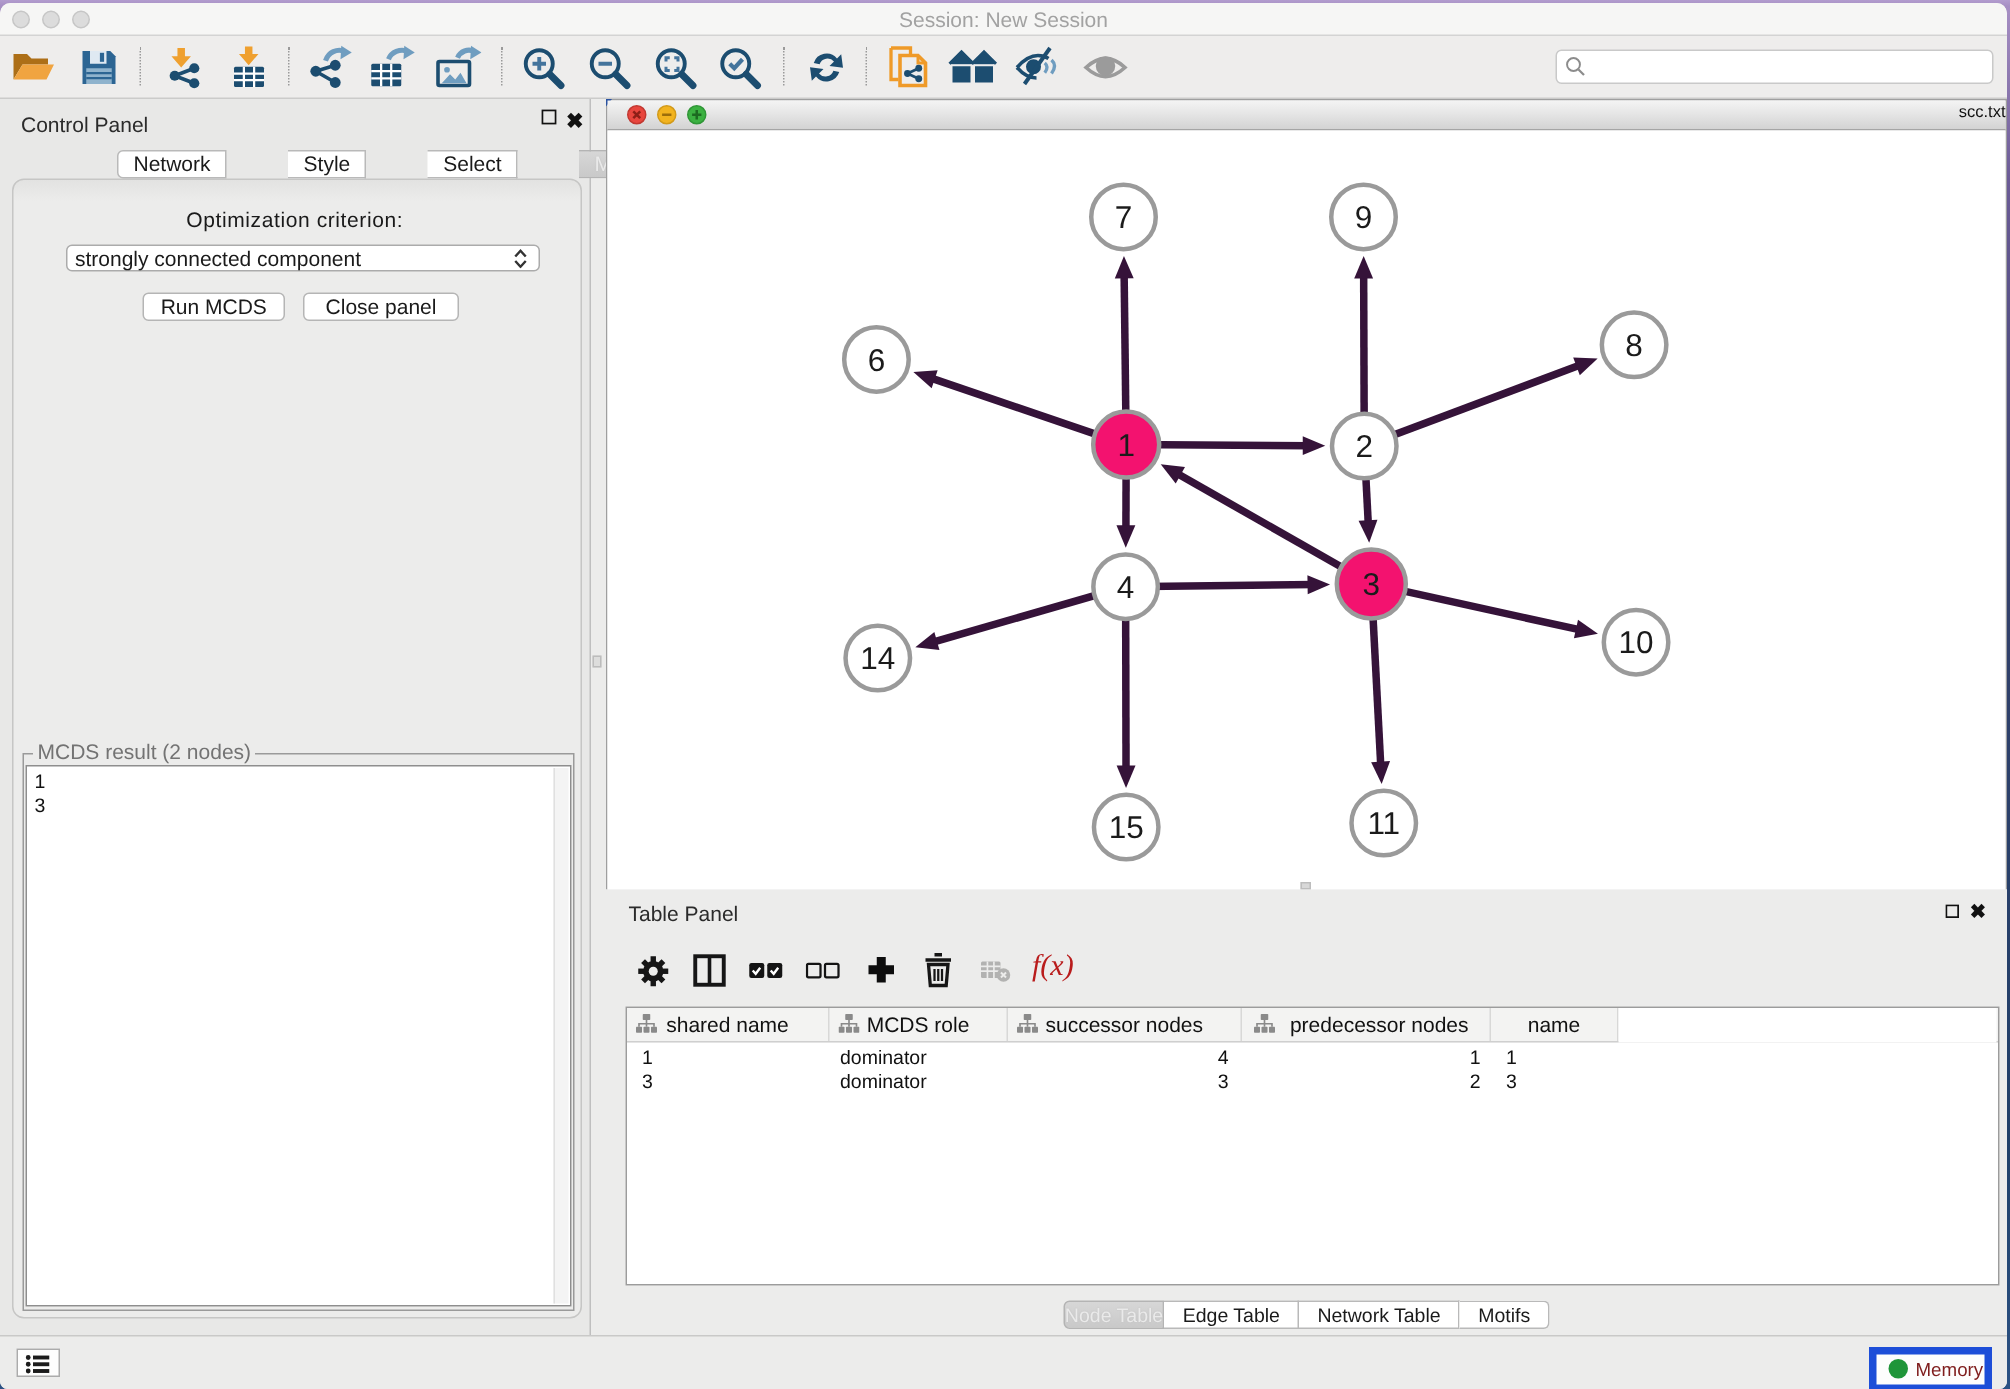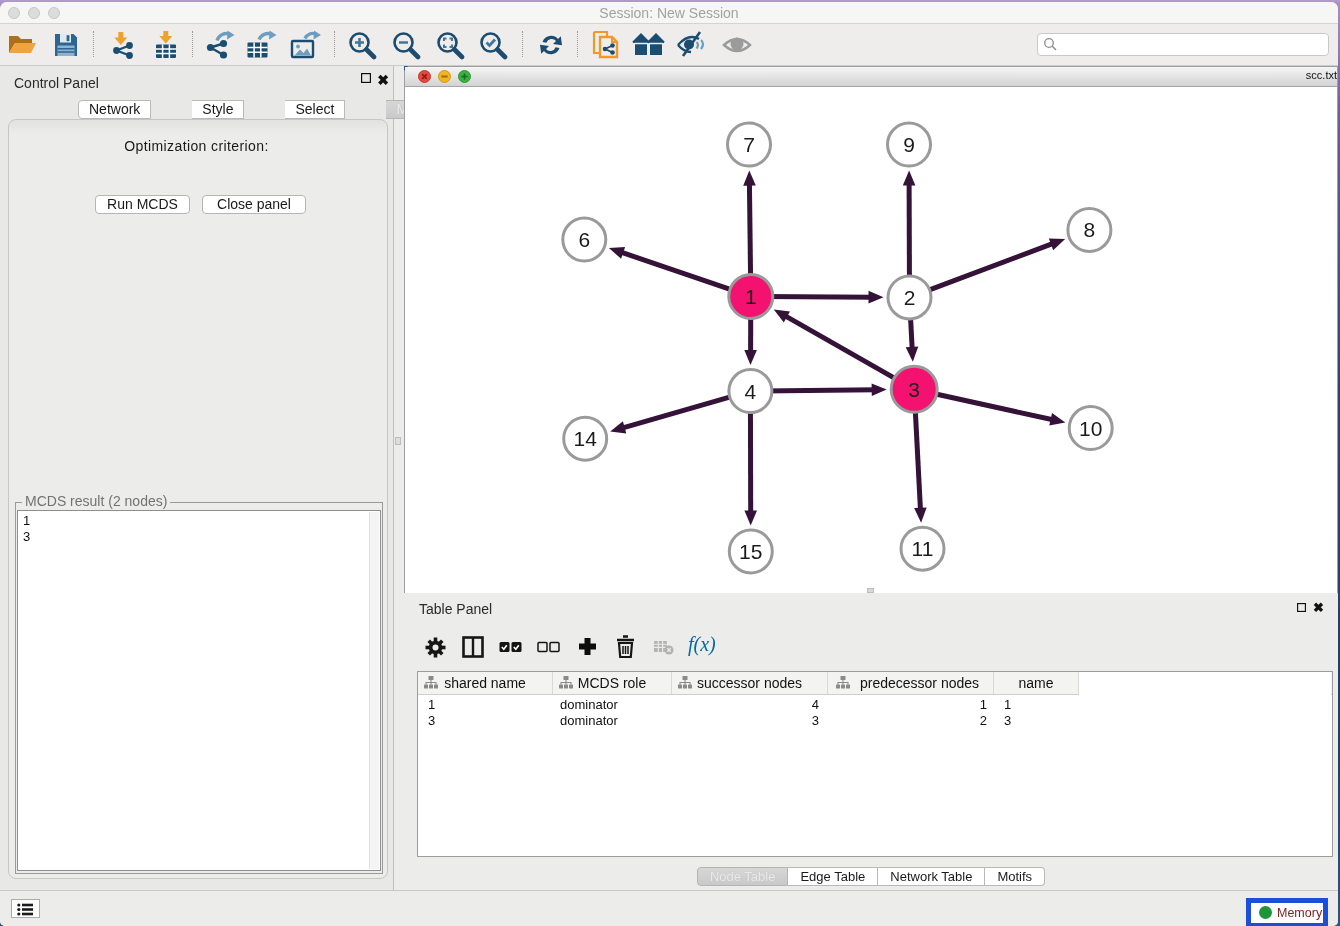--- a/index.html
+++ b/index.html
@@ -208,20 +208,26 @@
         </svg></div>
   <div class="floaticons" style="right:4px;top:6px;font-weight:bold;font-size:14px;">✖</div>
   <div id="cpbody"></div>
   <div class="tabrow" style="left:78px;top:34px;gap:41px;">
    <div class="tab first">Network</div>
    <div class="tab">Style</div>
    <div class="tab">Select</div>
    <div class="tab sel last">MCDS</div>
   </div>
   <div id="optlabel">Optimization criterion:</div>
+  <div id="combo">strongly connected component
+    <svg style="position:absolute;right:7px;top:2px;" width="10" height="13" viewBox="0 0 10 13">
+     <path d="M1.5 5 L5 1.2 L8.5 5" fill="none" stroke="#333" stroke-width="1.6"></path>
+     <path d="M1.5 8 L5 11.8 L8.5 8" fill="none" stroke="#333" stroke-width="1.6"></path>
+        </svg>
+  </div>
   <div class="btn" style="left:95px;top:129px;width:93px;">Run MCDS</div>
   <div class="btn" style="left:202px;top:129px;width:102px;">Close panel</div>
   <div id="mcdsbox">
    <div id="mcdsborder">
     <div id="mcdslist">
      <div style="padding:2px 0 0 5px;line-height:16px;">1<br>3</div>
      <div id="mcdsscroll"></div>
     </div>
    </div>
    <div id="mcdslabel">MCDS result (2 nodes)</div>
@@ -360,21 +366,21 @@
     <g fill="#b2b2b1">
             <rect x="0" y="1" width="13" height="11" rx="1"></rect>
           </g>
     <g stroke="#ececeb" stroke-width="1.1">
             <path d="M0 4.2 h13 M0 7.4 h13 M4.3 1 v11 M8.6 1 v11"></path>
           </g>
     <circle cx="15" cy="10" r="4.5" fill="#b2b2b1"></circle>
     <path d="M13.3 8.3 l3.4 3.4 M16.7 8.3 l-3.4 3.4" stroke="#ececeb" stroke-width="1.3"></path>
    </svg>
    <div style="position:absolute;left:270px;top:2px;font-family:'Liberation Serif',serif;
-     font-style:italic;font-size:20px;color:#0369a1;">f(x)</div>
+     font-style:italic;font-size:20px;color:#b91c1c;">f(x)</div>
   </div>
   <div id="ttable">
    <div id="thead">
     <div class="th" style="left:0;width:134px;">
             <div class="lbl">shared name</div>
           </div>
     <div class="th" style="left:135px;width:118px;">
             <div class="lbl">MCDS role</div>
           </div>
     <div class="th" style="left:254px;width:155px;">
@@ -433,21 +439,21 @@
    </div>
    <div class="trow" style="top:41px;">
     <div class="cell" style="left:10px;">3</div>
     <div class="cell" style="left:142px;">dominator</div>
     <div class="cell" style="left:254px;width:147px;text-align:right;">3</div>
     <div class="cell" style="left:410px;width:159px;text-align:right;">2</div>
     <div class="cell" style="left:586px;">3</div>
    </div>
   </div>
   <div class="tabrow2">
-   <div class="tab first sel" style="padding:0 12px;">Node Table</div>
+   <div class="tab first sel" style="padding:0 0;">Node Table</div>
    <div class="tab" style="padding:0 12px;">Edge Table</div>
    <div class="tab" style="padding:0 12px;text-align:center;">Network Table</div>
    <div class="tab last" style="padding:0 12px;">Motifs</div>
   </div>
  </div>
  <div style="position:absolute;left:395px;top:435px;width:6px;height:8px;background:#dddddc;border:1px solid #bcbcbc;box-sizing:border-box;"></div>
  <div id="statusbar">
   <div id="listbtn">
    <svg style="position:absolute;left:5px;top:3px;" width="16" height="13" viewBox="0 0 16 13">
     <g fill="#1b1b1b">

